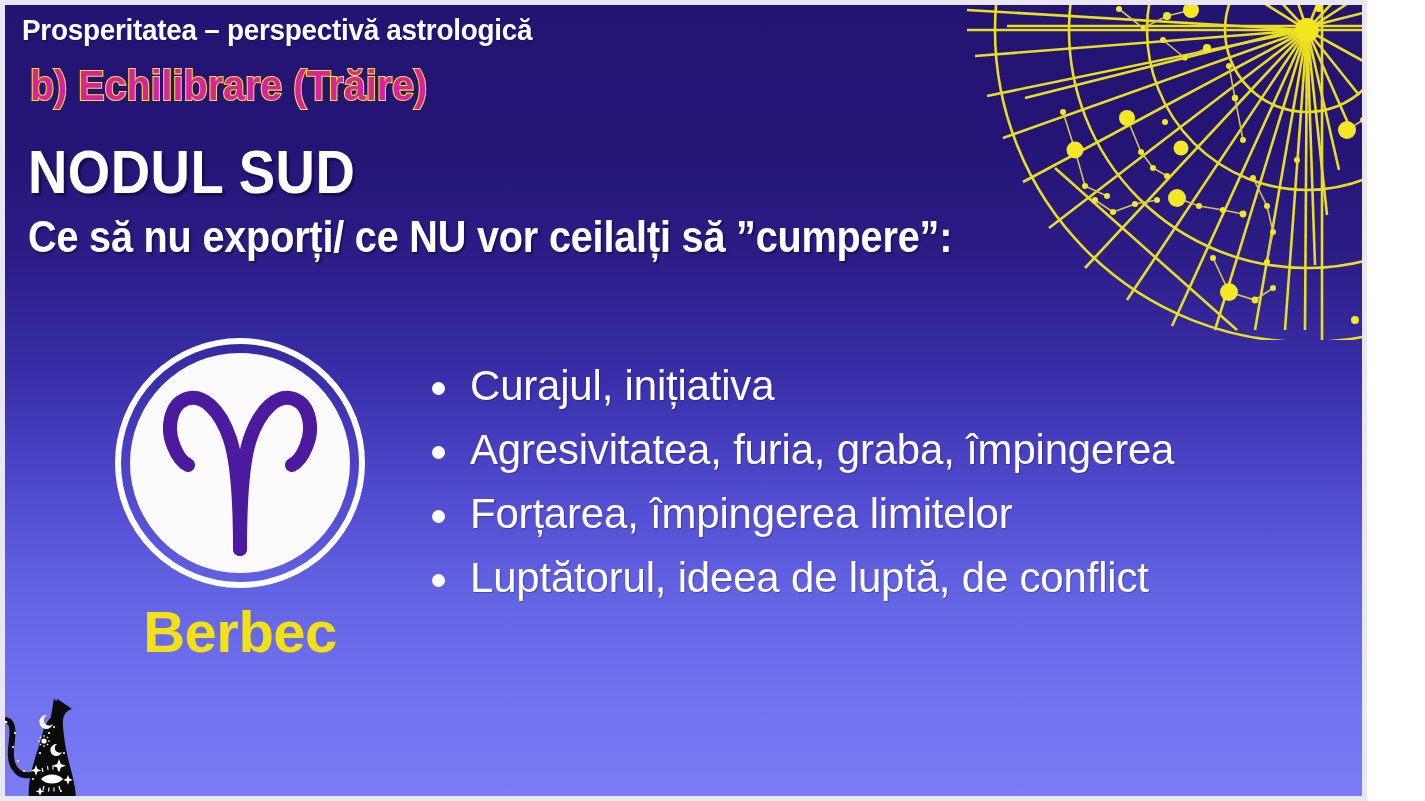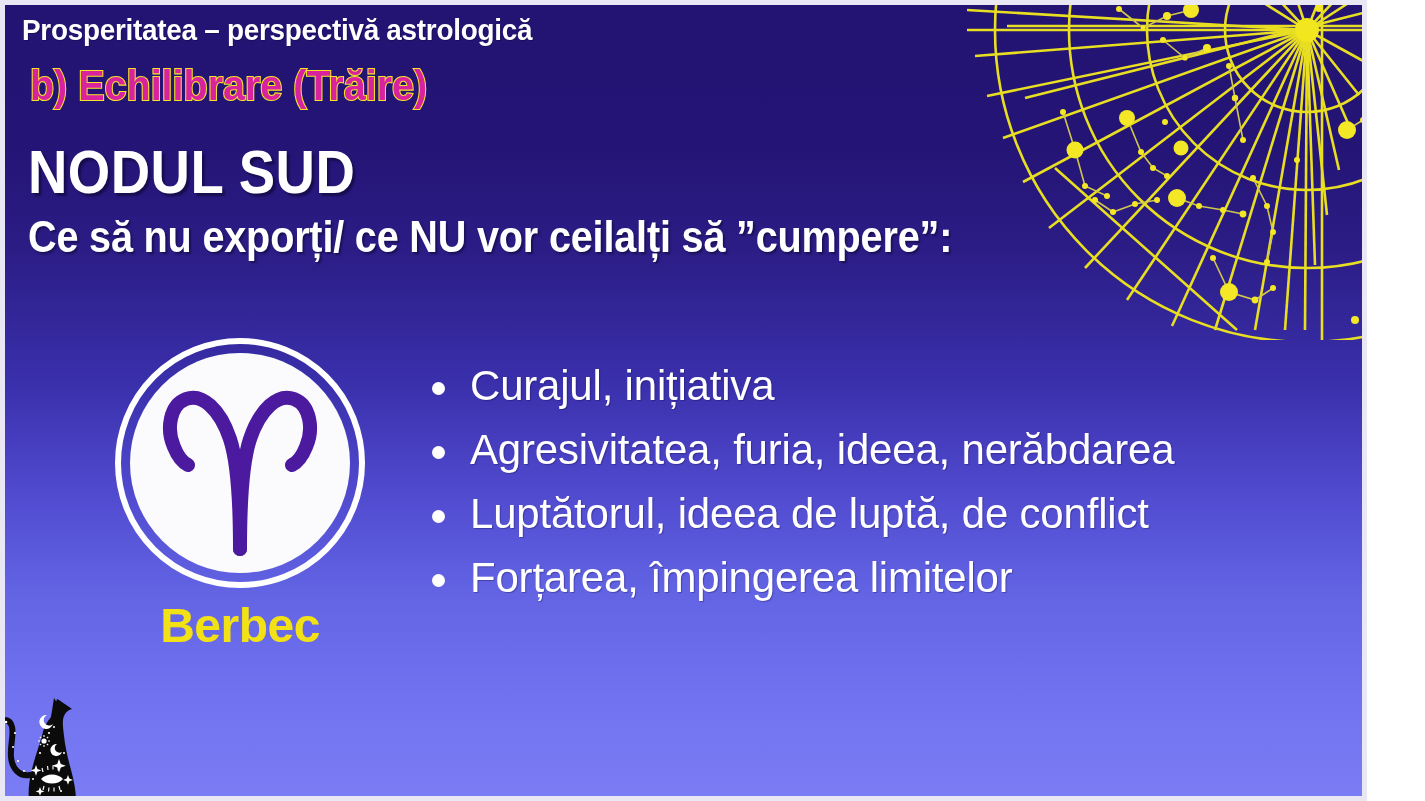--- a/index.html
+++ b/index.html
@@ -148,21 +148,21 @@
     height: 220px;
   }
 
   #zodiac-label {
     position: absolute;
     left: 0;
     top: 598px;
     width: 480px;
     text-align: center;
     z-index: 20;
-    font-size: 48px;
+    font-size: 58px;
     font-weight: 700;
     color: #f2e215;
     letter-spacing: -0.5px;
   }
 
   
   #bullets {
     position: absolute;
     left: 412px;
     top: 348px;
@@ -337,29 +337,29 @@
   </div>
   <div id="zodiac-label">Berbec</div>
 
   <ul id="bullets">
     <li>
       <span class="dot"></span>
       <span>Curajul, inițiativa</span>
     </li>
     <li>
       <span class="dot"></span>
-      <span>Agresivitatea, furia, ideea, nerăbdarea</span>
+      <span>Agresivitatea, furia, graba, împingerea</span>
+    </li>
+    <li>
+      <span class="dot"></span>
+      <span>Forțarea, împingerea limitelor</span>
     </li>
     <li>
       <span class="dot"></span>
       <span>Luptătorul, ideea de luptă, de conflict</span>
-    </li>
-    <li>
-      <span class="dot"></span>
-      <span>Forțarea, împingerea limitelor</span>
     </li>
   </ul>
 
   <svg id="cat" viewBox="0 0 108 112" aria-hidden="true">
     <g>
 
       <path fill="#0b0b0b" d="M55 10 L49 28 C44 34 41 40 40 47 C37 57 33 68 30 80 C27 92 26 102 27 112 L74 112 C74 100 71 88 68 77 C65 66 63 56 62 47 C61 38 60 32 62 27 C63 24 66 21 70 20 C66 17 61 14 57 11 Z"></path>
       <path fill="#0b0b0b" d="M49 28 L52 9 L60 22 Z"></path>
 
       <path fill="none" stroke="#0b0b0b" stroke-width="6" stroke-linecap="round" d="M28 86 C18 88 10 80 9 68 C8 56 12 46 10 38 C9 33 6 31 2 31"></path>

